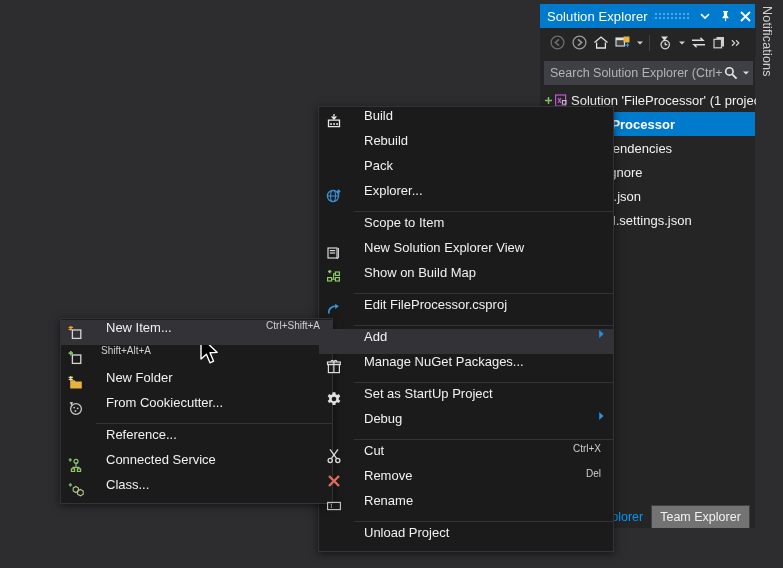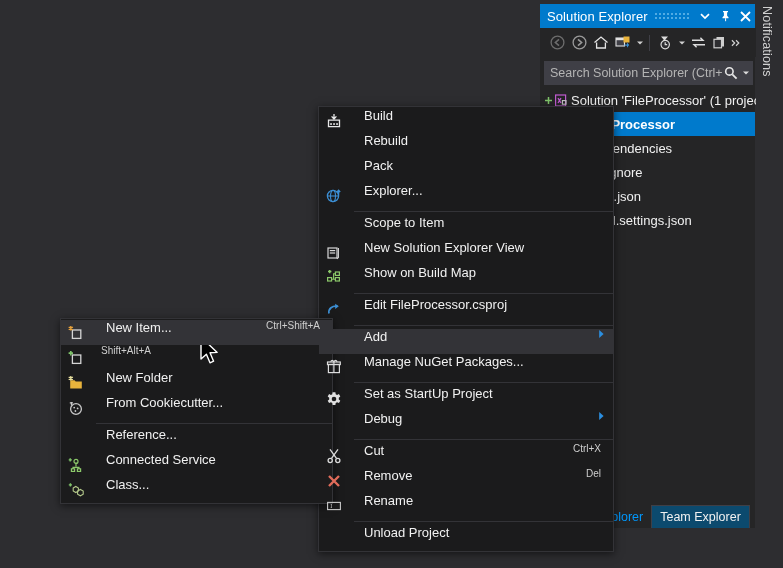--- a/index.html
+++ b/index.html
@@ -52,21 +52,21 @@
   .tnode{height:24px;display:flex;align-items:center;font-size:13px;color:#f1f1f1;white-space:nowrap;}
   .tnode.sel{background:#007acc;font-weight:bold;color:#ffffff;}
   .tnode .expander{width:12px;display:flex;align-items:center;justify-content:center;color:#c5c5c5;font-size:9px;}
   .tnode .tico{width:18px;display:flex;align-items:center;justify-content:center;margin-right:3px;}
   #se-tabs{
     position:absolute;left:0;bottom:0;width:215px;height:28px;background:#252526;
     display:flex;align-items:flex-end;
   }
   .se-tab{height:22px;display:flex;align-items:center;padding:0 8px;font-size:12.5px;}
   .se-tab.active{color:#0097fb;}
-  .se-tab.inactive{color:#f1f1f1;background:#0c4a6e;border-top:1px solid #3f3f46;
+  .se-tab.inactive{color:#f1f1f1;background:#737373;border-top:1px solid #3f3f46;
                    border-left:1px solid #3f3f46;border-right:1px solid #3f3f46;}
   
   #notif{
     position:absolute;left:756px;top:0;width:27px;height:568px;background:#2d2d30;
   }
   #notif .vlabel{
     position:absolute;left:4px;top:6px;
     writing-mode:vertical-rl;
     font-size:12.5px;color:#d0d0d0;letter-spacing:.2px;white-space:nowrap;
   }

